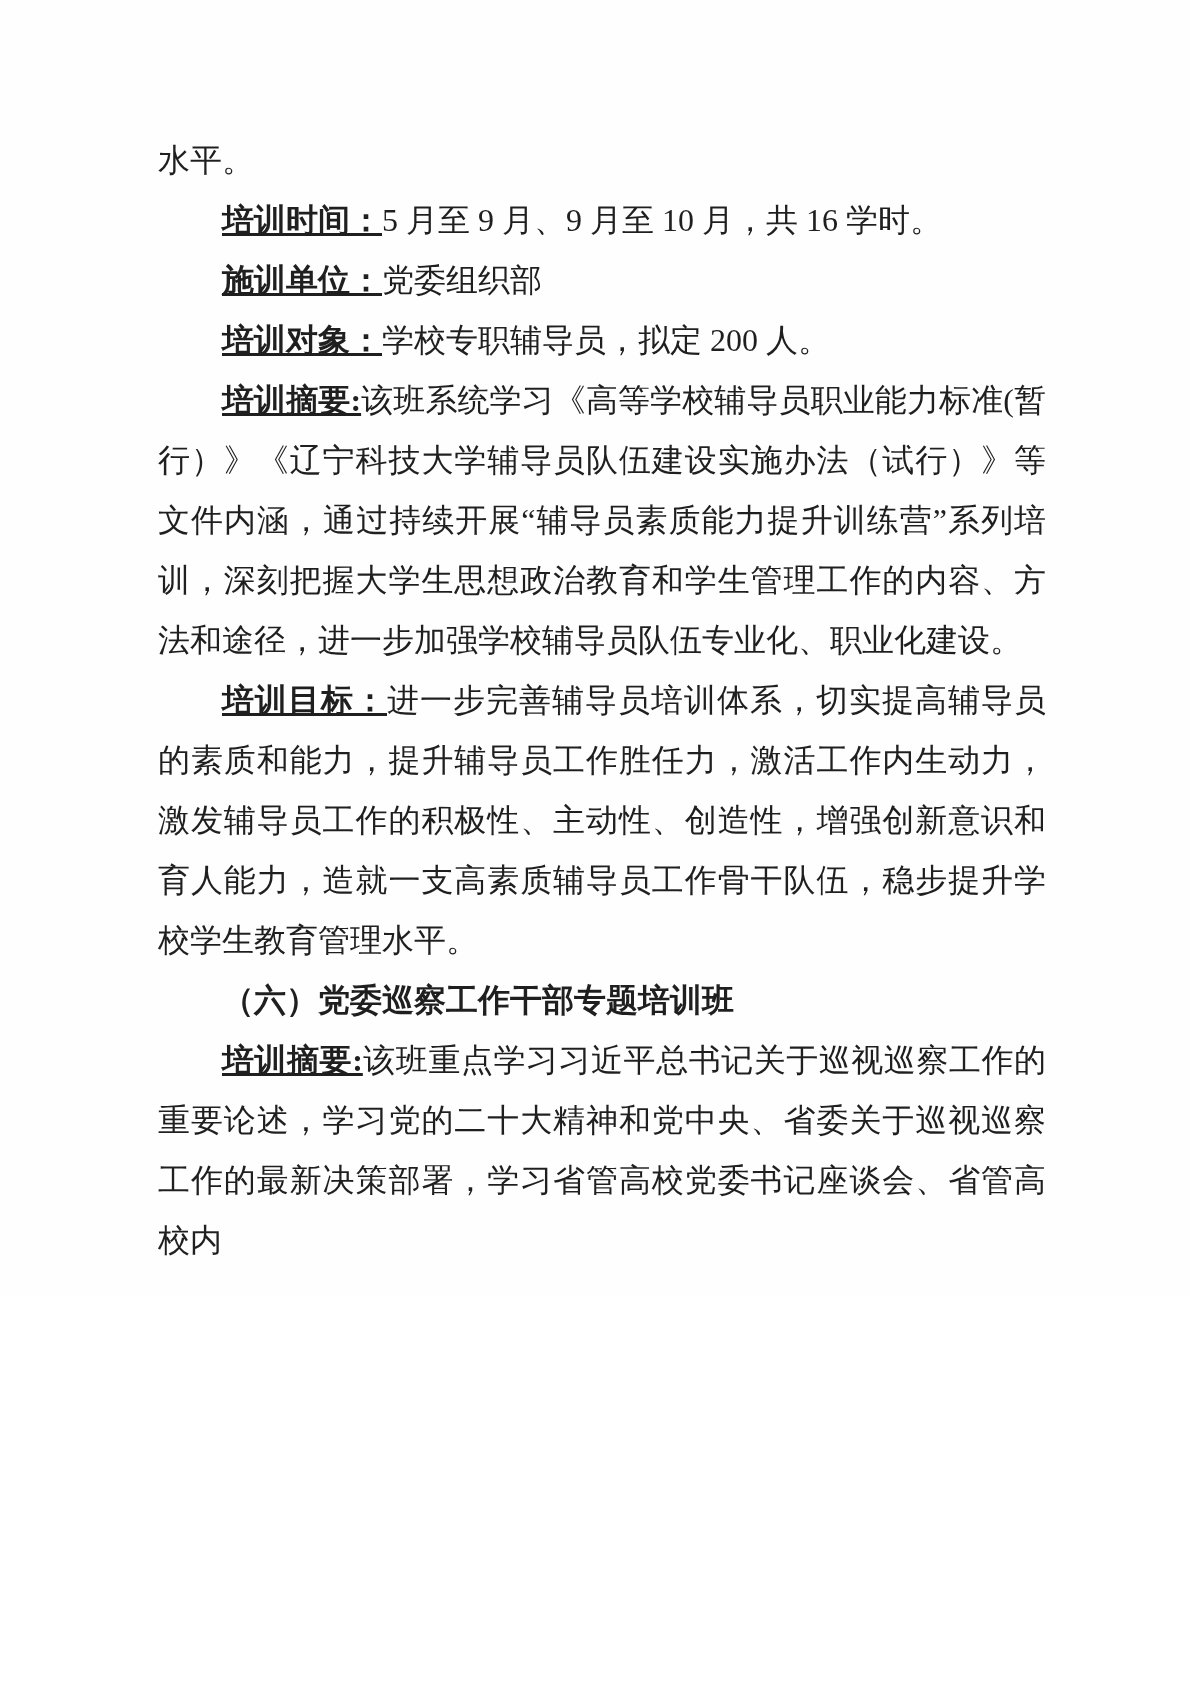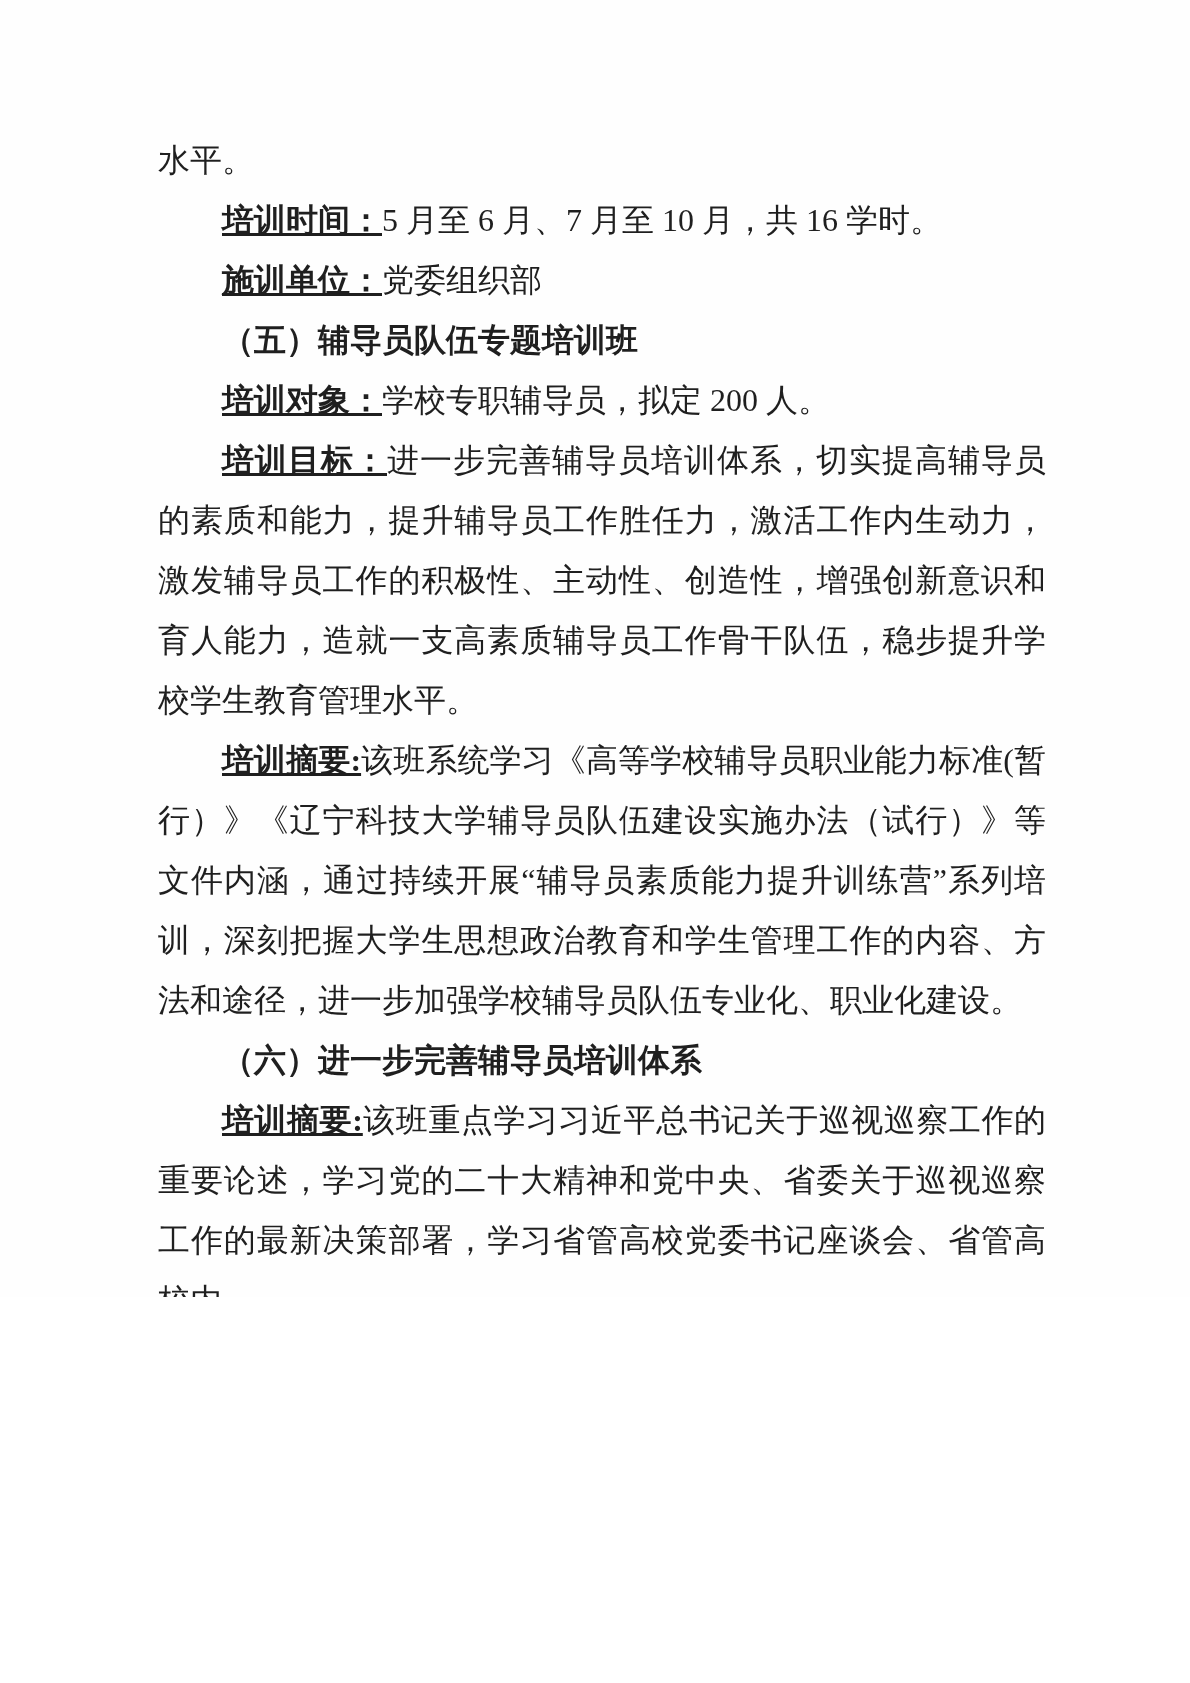--- a/index.html
+++ b/index.html
@@ -38,35 +38,34 @@
   }
 </style>
 </head>
 <body>
 
 <div class="page">
   <div class="content">
 
     <p class="para continuation"><span>水平。</span></p>
 
-    <p class="para field"><span class="label">培训时间：</span><span>5 月至 6 月、7 月至 10 月，共 16 学时。</span></p>
+    <p class="para field"><span class="label">培训时间：</span><span>5 月至 9 月、9 月至 10 月，共 16 学时。</span></p>
 
     <p class="para field"><span class="label">施训单位：</span><span>党委组织部</span></p>
 
-    <p class="para heading"><span>（五）辅导员队伍专题培训班</span></p>
 
     <p class="para field"><span class="label">培训对象：</span><span>学校专职辅导员，拟定 200 人。</span></p>
 
+    <p class="para field"><span class="label">培训摘要:</span><span>该班系统学习《高等学校辅导员职业能力标准(暂行）》《辽宁科技大学辅导员队伍建设实施办法（试行）》等文件内涵，通过持续开展“辅导员素质能力提升训练营”系列培训，深刻把握大学生思想政治教育和学生管理工作的内容、方法和途径，进一步加强学校辅导员队伍专业化、职业化建设。</span></p>
+
     <p class="para field"><span class="label">培训目标：</span><span>进一步完善辅导员培训体系，切实提高辅导员的素质和能力，提升辅导员工作胜任力，激活工作内生动力，激发辅导员工作的积极性、主动性、创造性，增强创新意识和育人能力，造就一支高素质辅导员工作骨干队伍，稳步提升学校学生教育管理水平。</span></p>
-
-    <p class="para field"><span class="label">培训摘要:</span><span>该班系统学习《高等学校辅导员职业能力标准(暂行）》《辽宁科技大学辅导员队伍建设实施办法（试行）》等文件内涵，通过持续开展“辅导员素质能力提升训练营”系列培训，深刻把握大学生思想政治教育和学生管理工作的内容、方法和途径，进一步加强学校辅导员队伍专业化、职业化建设。</span></p>
 
 
 
-    <p class="para heading"><span>（六）进一步完善辅导员培训体系</span></p>
+    <p class="para heading"><span>（六）党委巡察工作干部专题培训班</span></p>
 
 
     <p class="para field"><span class="label">培训摘要:</span><span>该班重点学习习近平总书记关于巡视巡察工作的重要论述，学习党的二十大精神和党中央、省委关于巡视巡察工作的最新决策部署，学习省管高校党委书记座谈会、省管高校内</span></p>
 
   </div>
 
   <div class="footer"><span>— 7 —</span></div>
 </div>
 
 </body></html>

